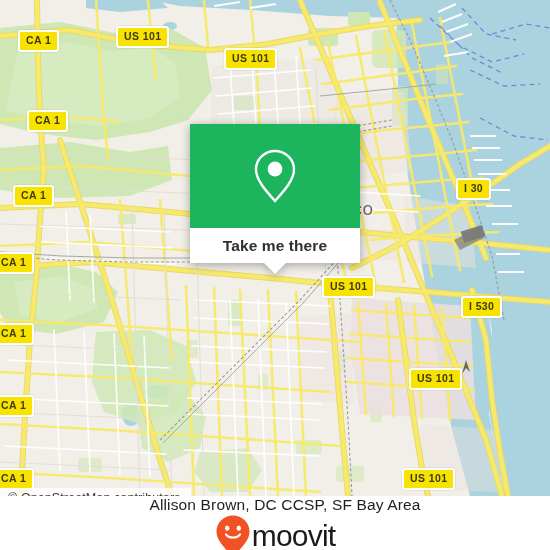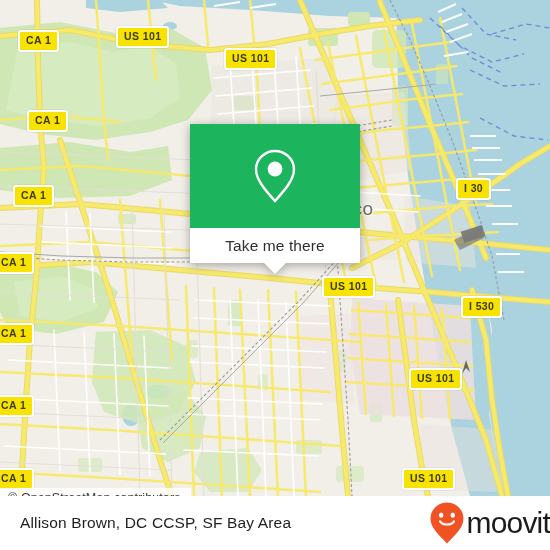--- a/index.html
+++ b/index.html
@@ -49,35 +49,35 @@
   #popup{
     position:absolute;z-index:60;left:190px;top:124px;width:170px;
     filter:drop-shadow(0 2px 5px rgba(0,0,0,.32));
   }
   #popup-image{
     height:104px;background:#1db45e;
     display:flex;align-items:center;justify-content:center;
   }
   #popup-footer{
     height:35px;background:#ffffff;
-    display:flex;align-items:center;justify-content:center;
+    display:flex;align-items:center;justify-content:center;font-weight:bold;
   }
   #popup-label{font-size:15.5px;color:#2f2f2f;letter-spacing:.1px;}
   #popup-tail{
     width:0;height:0;margin:0 auto;
     border-left:11px solid transparent;
     border-right:11px solid transparent;
     border-top:11px solid #ffffff;
   }
 
   
   #bottom-bar{
     position:absolute;left:0;top:496px;width:550px;height:54px;
     background:#ffffff;display:flex;align-items:center;
-    justify-content:space-between;z-index:70;
+    justify-content:space-between;z-index:70;flex-direction:column;
   }
   #place-title{
     font-size:15.5px;color:#1f1f1f;letter-spacing:.15px;
     padding-left:20px;white-space:nowrap;
   }
   #brand{display:flex;align-items:center;}
   #brand-word{
     font-size:30px;color:#1b1b1b;letter-spacing:-.8px;
     margin-left:1px;line-height:1;
   }

